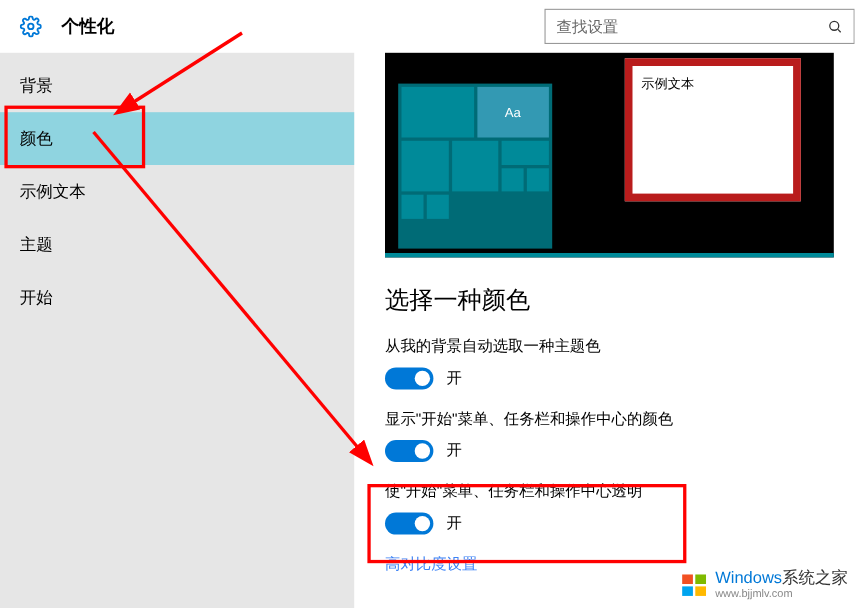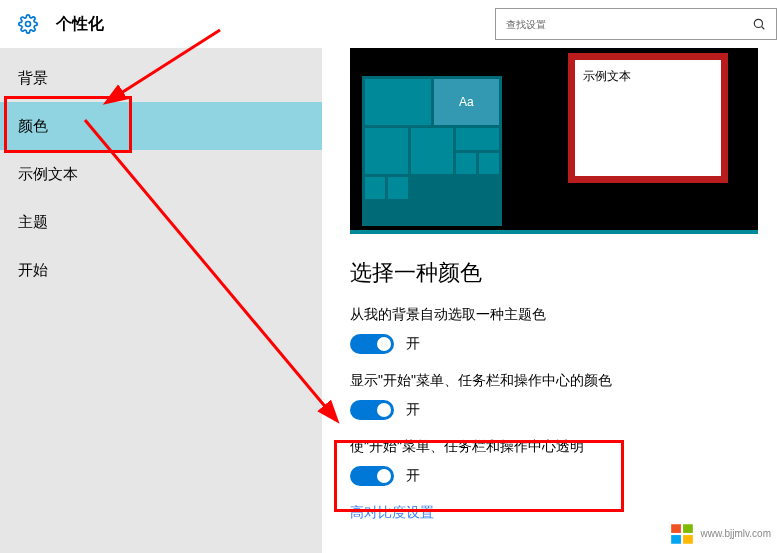--- a/index.html
+++ b/index.html
@@ -35,21 +35,21 @@
       height: 32px;
       border: 1px solid #999;
       display: flex;
       align-items: center;
       padding: 0 10px;
     }
     .search-input {
       border: none;
       outline: none;
       flex: 1;
-      font-size: 10px;
+      font-size: 14px;
       font-family: inherit;
     }
     .search-input::placeholder { color: #666; }
     .search-icon { width: 14px; height: 14px; color: #333; margin-left: 4px; }
     .main {
       display: flex;
       height: calc(100% - 48px);
       justify-content: center;
     }
     .sidebar {
@@ -303,15 +303,16 @@
 </svg>
 
 <div class="watermark">
   <svg class="wm-logo" viewBox="0 0 24 24">
     <rect x="2" y="3" width="9" height="8" fill="#f25022"></rect>
     <rect x="13" y="3" width="9" height="8" fill="#7fba00"></rect>
     <rect x="2" y="13" width="9" height="8" fill="#00a4ef"></rect>
     <rect x="13" y="13" width="9" height="8" fill="#ffb900"></rect>
   </svg>
   <div class="wm-text">
+    <div class="wm-main"><span class="blue">Windows</span><span>系统之家</span></div>
     <div class="wm-sub">www.bjjmlv.com</div>
   </div>
 </div>
 
 </body></html>

